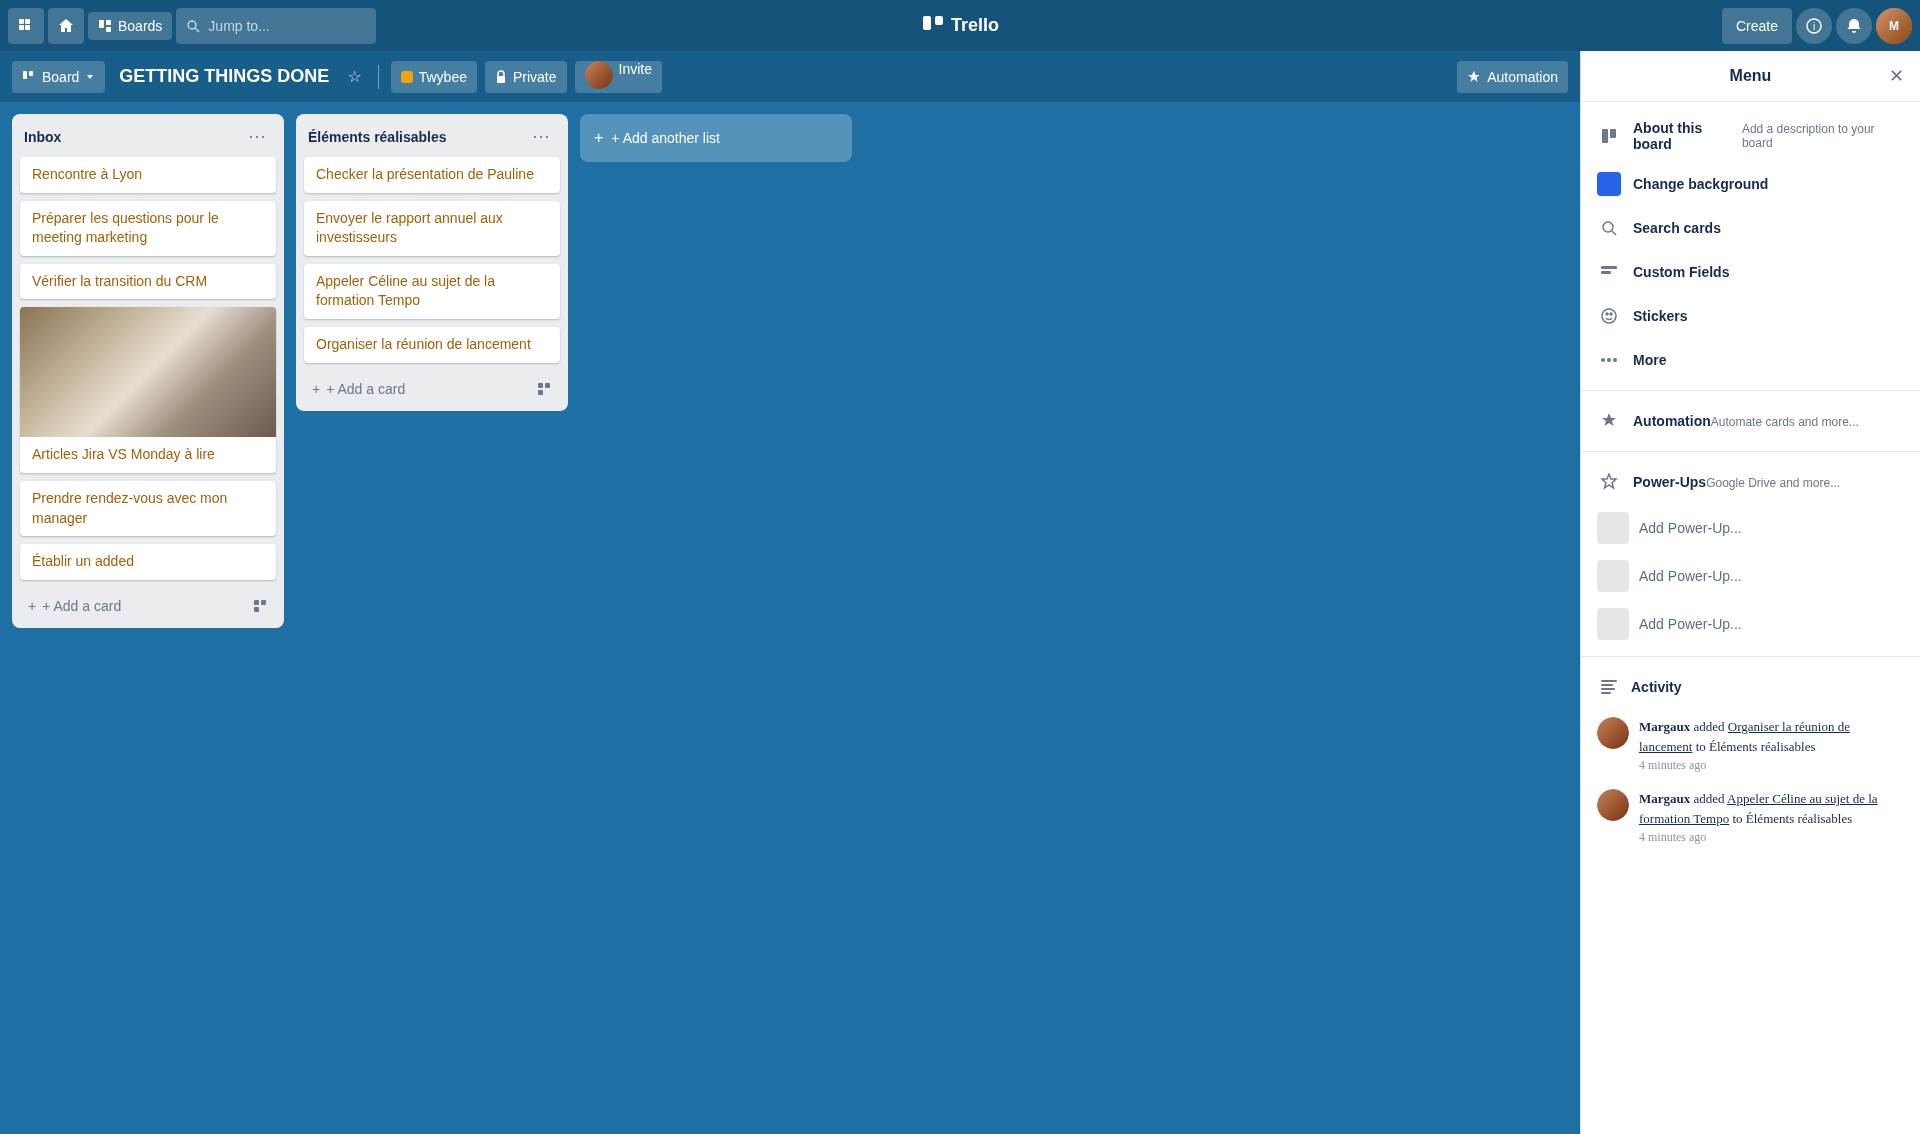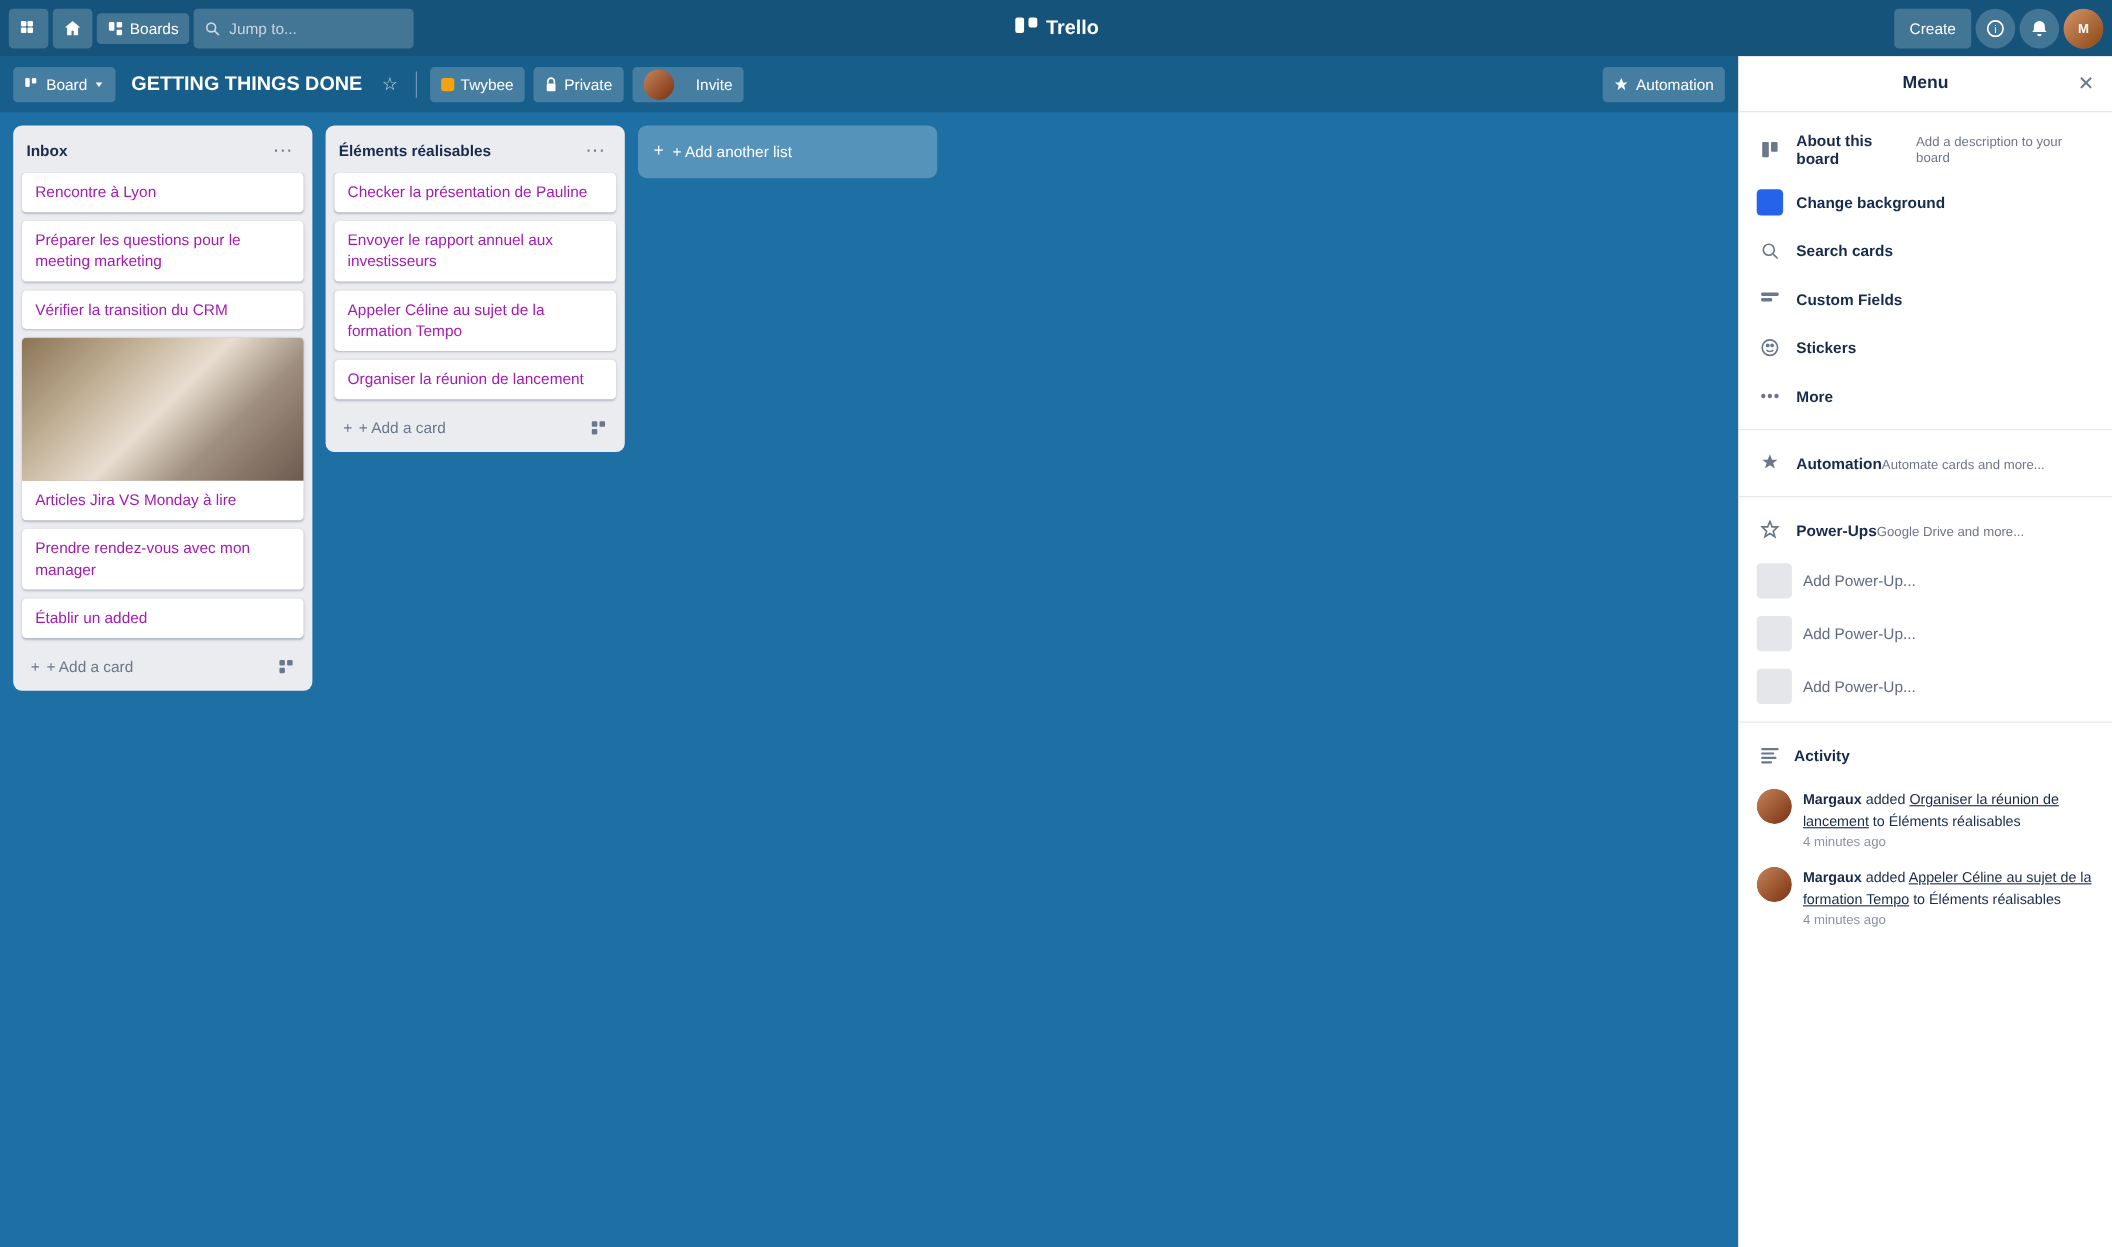--- a/index.html
+++ b/index.html
@@ -178,21 +178,21 @@
       cursor: pointer;
     }
     .invite-btn {
       height: 32px;
       background: rgba(255,255,255,0.2);
       border: none;
       border-radius: 4px;
       color: white;
       font-size: 14px;
       padding: 0 10px;
-      display: flex; align-items: center; gap: 20px;
+      display: flex; gap: 6px;
       cursor: pointer;
     }
     .user-avatar-sm {
       width: 28px; height: 28px;
       border-radius: 50%;
       overflow: hidden;
     }
     .user-avatar-img {
       width: 100%; height: 100%;
       background: linear-gradient(135deg, #c4855a, #7a3010);
@@ -267,21 +267,21 @@
     .card {
       background: white;
       border-radius: 4px;
       margin-bottom: 8px;
       cursor: pointer;
       box-shadow: 0 1px 2px rgba(9,30,66,0.25);
     }
     .card-text {
       padding: 8px 12px;
       font-size: 14px;
-      color: #a21caf;
+      color: #a16207;
       line-height: 1.4;
     }
     .card-image-placeholder {
       width: 100%;
       height: 130px;
       border-radius: 4px 4px 0 0;
       background: #c0afa8;
       display: flex; align-items: center; justify-content: center;
       overflow: hidden;
     }
@@ -434,20 +434,21 @@
       font-size: 14px;
       font-weight: 700;
       color: #172b4d;
       text-align: center;
     }
     .activity-item {
       display: flex;
       padding: 8px 16px;
       gap: 10px;
       align-items: flex-start;
+      font-family: Liberation Serif, serif;
     }
     .activity-avatar {
       width: 32px; height: 32px;
       border-radius: 50%;
       flex-shrink: 0;
       overflow: hidden;
     }
     .activity-avatar-img {
       width: 100%; height: 100%;
       background: linear-gradient(135deg, #c4855a, #7a3010);

